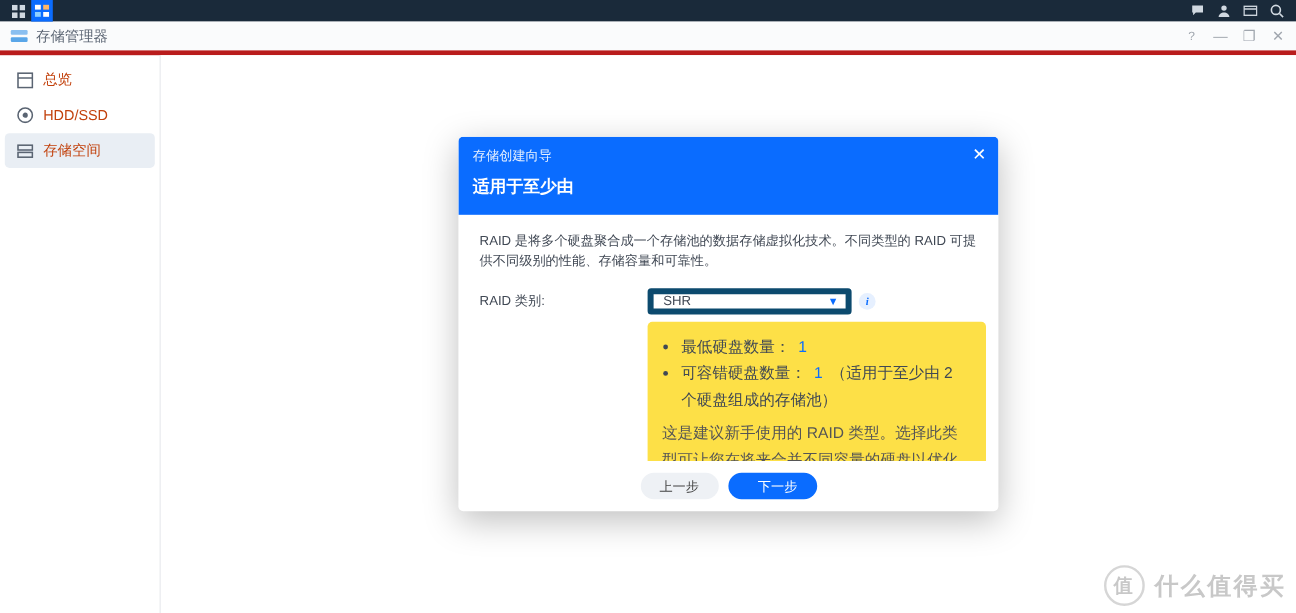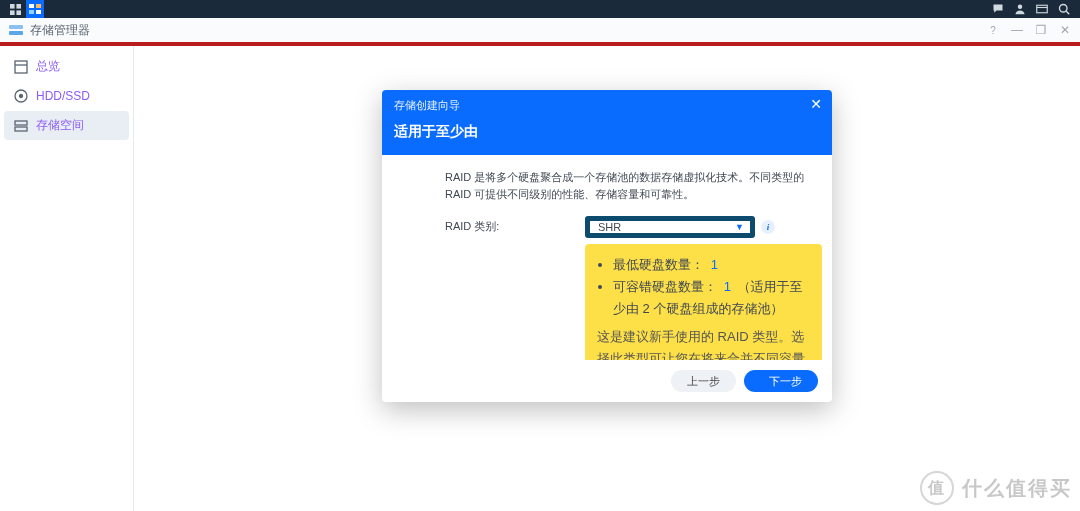--- a/index.html
+++ b/index.html
@@ -18,48 +18,48 @@
   .win-header { height: 28px; display: flex; align-items: center; padding: 0 8px; border-bottom: 4px solid #b91c1c; background: #fafbfc; }
   .win-header .app-ico { width: 16px; height: 16px; margin-right: 6px; display:flex; align-items:center; justify-content:center; }
   .win-header .title { font-size: 12px; color: #5a6472; }
   .win-controls { margin-left: auto; display: flex; gap: 10px; color: #a0a6ae; }
   .win-controls span { font-size: 12px; cursor: pointer; display:inline-flex; align-items:center; justify-content:center; width:14px;}
   .win-controls .help{font-size:10px;}
 
   
   .main { display: flex; height: calc(511px - 18px - 28px); }
   .sidebar { width: 134px; border-right: 1px solid #e5e8ec; padding-top: 4px; }
-  .side-item { display: flex; align-items: center; gap: 8px; padding: 6px 10px; margin: 2px 4px; border-radius: 4px; color: #8b5cf6; cursor: pointer; }
+  .side-item { display: flex; align-items: center; gap: 8px; padding: 6px 10px; margin: 2px 4px; border-radius: 4px; color: #c2410c; cursor: pointer; }
   .side-item.selected { background: #e9eef4; }
   .side-ico { width: 14px; height: 14px; display:flex; align-items:center; justify-content:center; color:#5a6472;}
   .side-ico svg{width:14px;height:14px;}
   .content { flex: 1; position: relative; background: #fff; }
 
   
   .dialog-mask { position: absolute; inset: 0; background: rgba(255,255,255,0.0); }
-  .dialog { position: absolute; left: 50%; top: 44px; transform: translateX(-50%); width: 450px; height: 312px; background: #fff; border-radius: 4px; box-shadow: 0 8px 28px rgba(0,0,0,0.25); display: flex; flex-direction: column; overflow: hidden; }
+  .dialog { position: absolute; left: 50%; top: 68px; transform: translateX(-50%); width: 450px; height: 312px; background: #fff; border-radius: 4px; box-shadow: 0 8px 28px rgba(0,0,0,0.25); display: flex; flex-direction: column; overflow: hidden; }
   .dlg-top { background: #0a6cff; color: #fff; padding: 8px 12px 14px 12px; position: relative; }
   .dlg-breadcrumb { font-size: 11px; opacity: 0.9; margin-bottom: 10px; }
   .dlg-title { font-size: 14px; font-weight: 600; }
   .dlg-close { position: absolute; top: 6px; right: 10px; color: #fff; font-size: 14px; cursor: pointer; }
-  .dlg-body { flex: 1; padding: 14px 10px 6px 18px; overflow: auto; font-size: 11px; color: #404854; margin-left: 45px; }
+  .dlg-body { flex: 1; padding: 14px 10px 6px 18px; overflow: auto; font-size: 11px; color: #404854; }
   .dlg-desc { margin-bottom: 14px; line-height: 1.5; }
   .form-row { display: flex; align-items: flex-start; margin-bottom: 10px; }
   .form-row .lbl { width: 140px; padding-top: 3px; }
   .form-row .ctrl { flex: 1; }
   .select { position: relative; width: 170px; height: 22px; border: 5px solid #0c4a6e; border-radius: 3px; display: flex; align-items: center; padding: 0 8px; background: #fff; cursor: pointer; }
   .select .caret { position: absolute; right: 6px; top: 50%; transform: translateY(-50%); font-size: 9px; color: #0a6cff; }
   .info-ico { width: 14px; height: 14px; border-radius: 50%; background: #e6f0ff; color: #0a6cff; font-size: 9px; display: inline-flex; align-items: center; justify-content: center; margin-left: 6px; font-style: italic; font-family: serif; font-weight:bold; cursor:pointer;}
   .raid-info { background: #fde047; border-radius: 4px; padding: 10px 12px; margin-top: 6px; font-size: 13px; line-height: 1.7; }
   .raid-info ul { list-style: disc; padding-left: 16px; margin-bottom: 6px; }
   .raid-info .num { color: #0a6cff; margin: 0 3px; }
   .raid-info .extra{color:#404854;}
   .raid-info .note { color: #555; }
 
-  .dlg-footer { height: 42px; display: flex; align-items: center; justify-content: flex-end; gap: 8px; padding: 0 14px; }
+  .dlg-footer { height: 42px; display: flex; align-items: center; justify-content: center; gap: 8px; padding: 0 14px; }
   .btn { height: 22px; padding: 0 16px; border-radius: 11px; font-size: 11px; display: inline-flex; align-items: center; justify-content: center; cursor: pointer; border: none; }
   .btn.secondary { background: #eef1f5; color: #444; }
   .btn.primary { background: #0a6cff; color: #fff; padding-left: 25px; }
 
   
   .watermark { position: absolute; right: 8px; bottom: 6px; color: #bfbfbf; font-size: 20px; font-weight: 600; letter-spacing: 2px; display:flex; align-items:center; gap:8px; opacity:.85;}
   .watermark .badge{width:34px;height:34px;border:2px solid #cfcfcf;border-radius:50%;display:flex;align-items:center;justify-content:center;font-size:16px;color:#bfbfbf;}
 </style>
 </head>
 <body>

